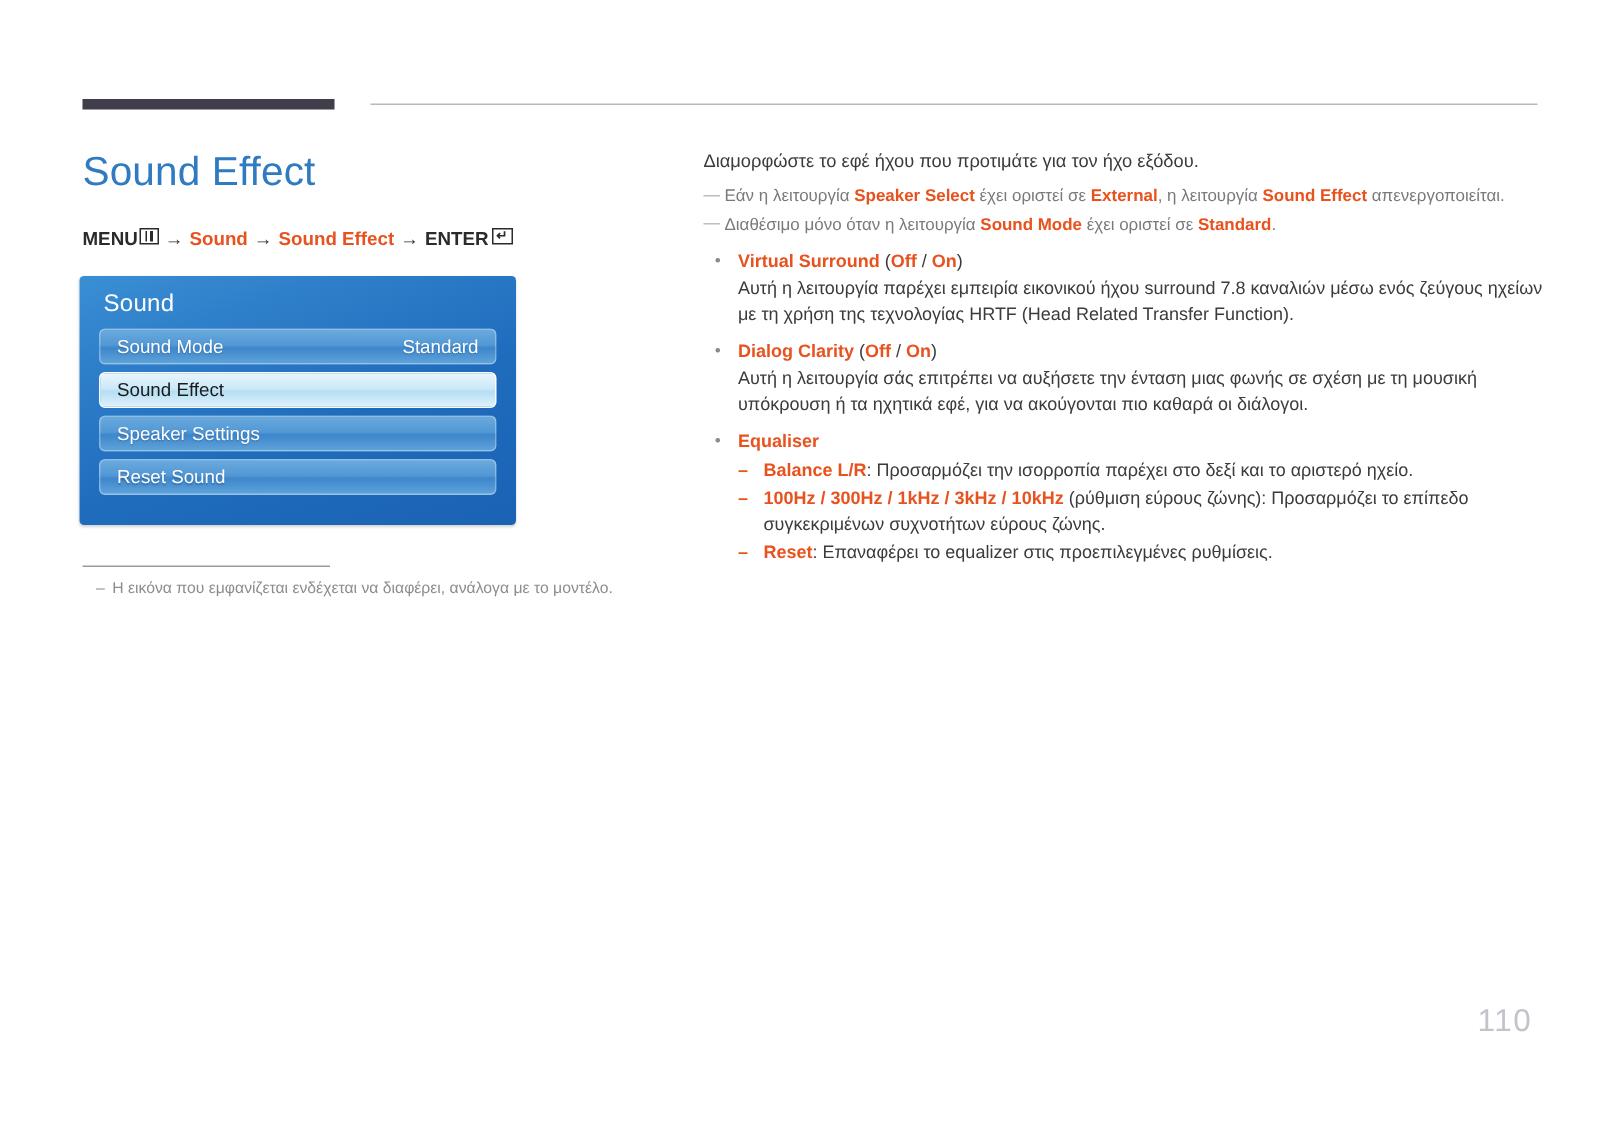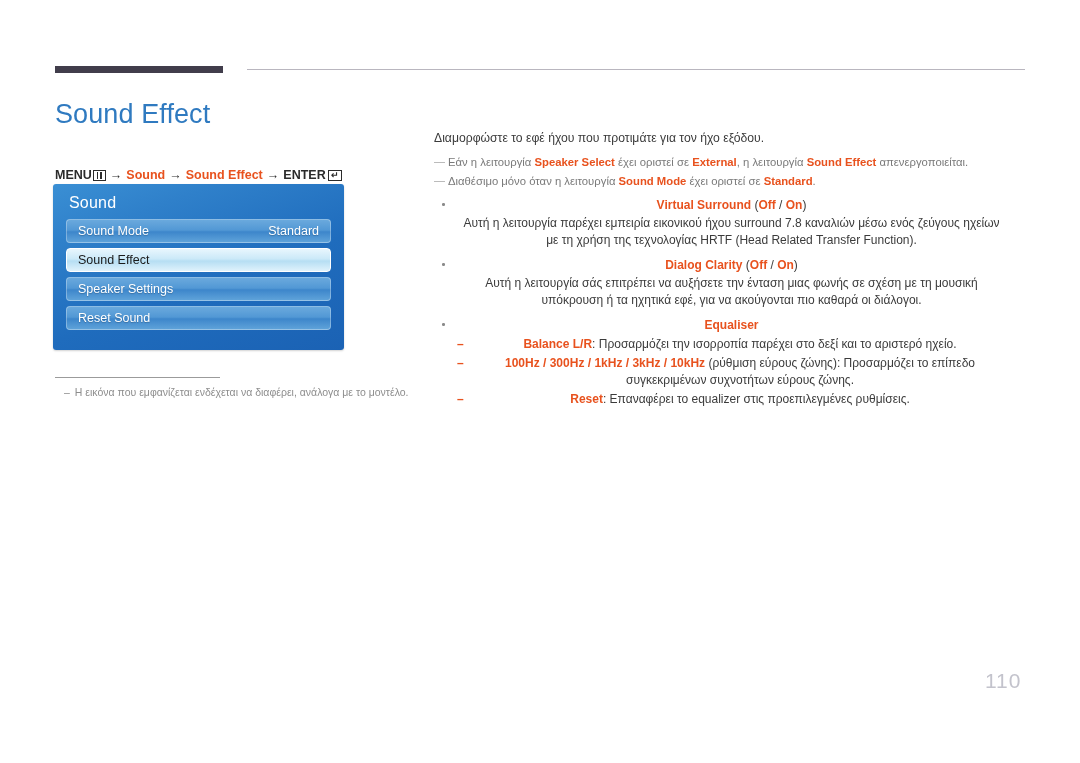--- a/index.html
+++ b/index.html
@@ -47,22 +47,20 @@
 
   #menu-path {
     position: absolute;
     left: 55px;
     top: 152px;
     font-size: 12.5px;
     font-weight: bold;
     color: #2b2b2b;
     white-space: nowrap;
     display: flex;
-    align-items: center;
-    margin-top: 16px;
   }
   #menu-path .orange { color: #e8521e; }
   #menu-path .arrow {
     color: #2b2b2b;
     font-weight: normal;
     margin: 0 4px;
     font-size: 12.5px;
   }
   .glyph-menu {
     display: inline-block;
@@ -161,27 +159,26 @@
     width: 420px;
     font-size: 10.5px;
     color: #8d8d8d;
     white-space: nowrap;
   }
   #figure-note .dash { margin-right: 5px; }
 
   
   #right-col {
     position: absolute;
-    left: 434px;
+    left: 469px;
     top: 99px;
     width: 572px;
     font-size: 12px;
     line-height: 17px;
     color: #3b3b3b;
-    margin-top: 31px;
   }
   #intro-line {
     font-size: 12.2px;
     color: #3b3b3b;
     margin-bottom: 7px;
   }
   .note-line {
     position: relative;
     padding-left: 14px;
     margin-bottom: 3px;
@@ -191,21 +188,21 @@
   }
   .note-line .note-dash {
     position: absolute;
     left: 0;
     top: -1px;
     color: #a8a8a8;
     font-size: 11px;
   }
   .note-line b { color: #e8521e; font-weight: bold; }
 
-  .bullet-block { margin-top: 8px; text-align: center; }
+  .bullet-block { margin-top: 8px; }
   .bullet-head {
     position: relative;
     padding-left: 23px;
     font-size: 12px;
     font-weight: bold;
     color: #e8521e;
     line-height: 17px;
   }
   .bullet-head .dot {
     position: absolute;

